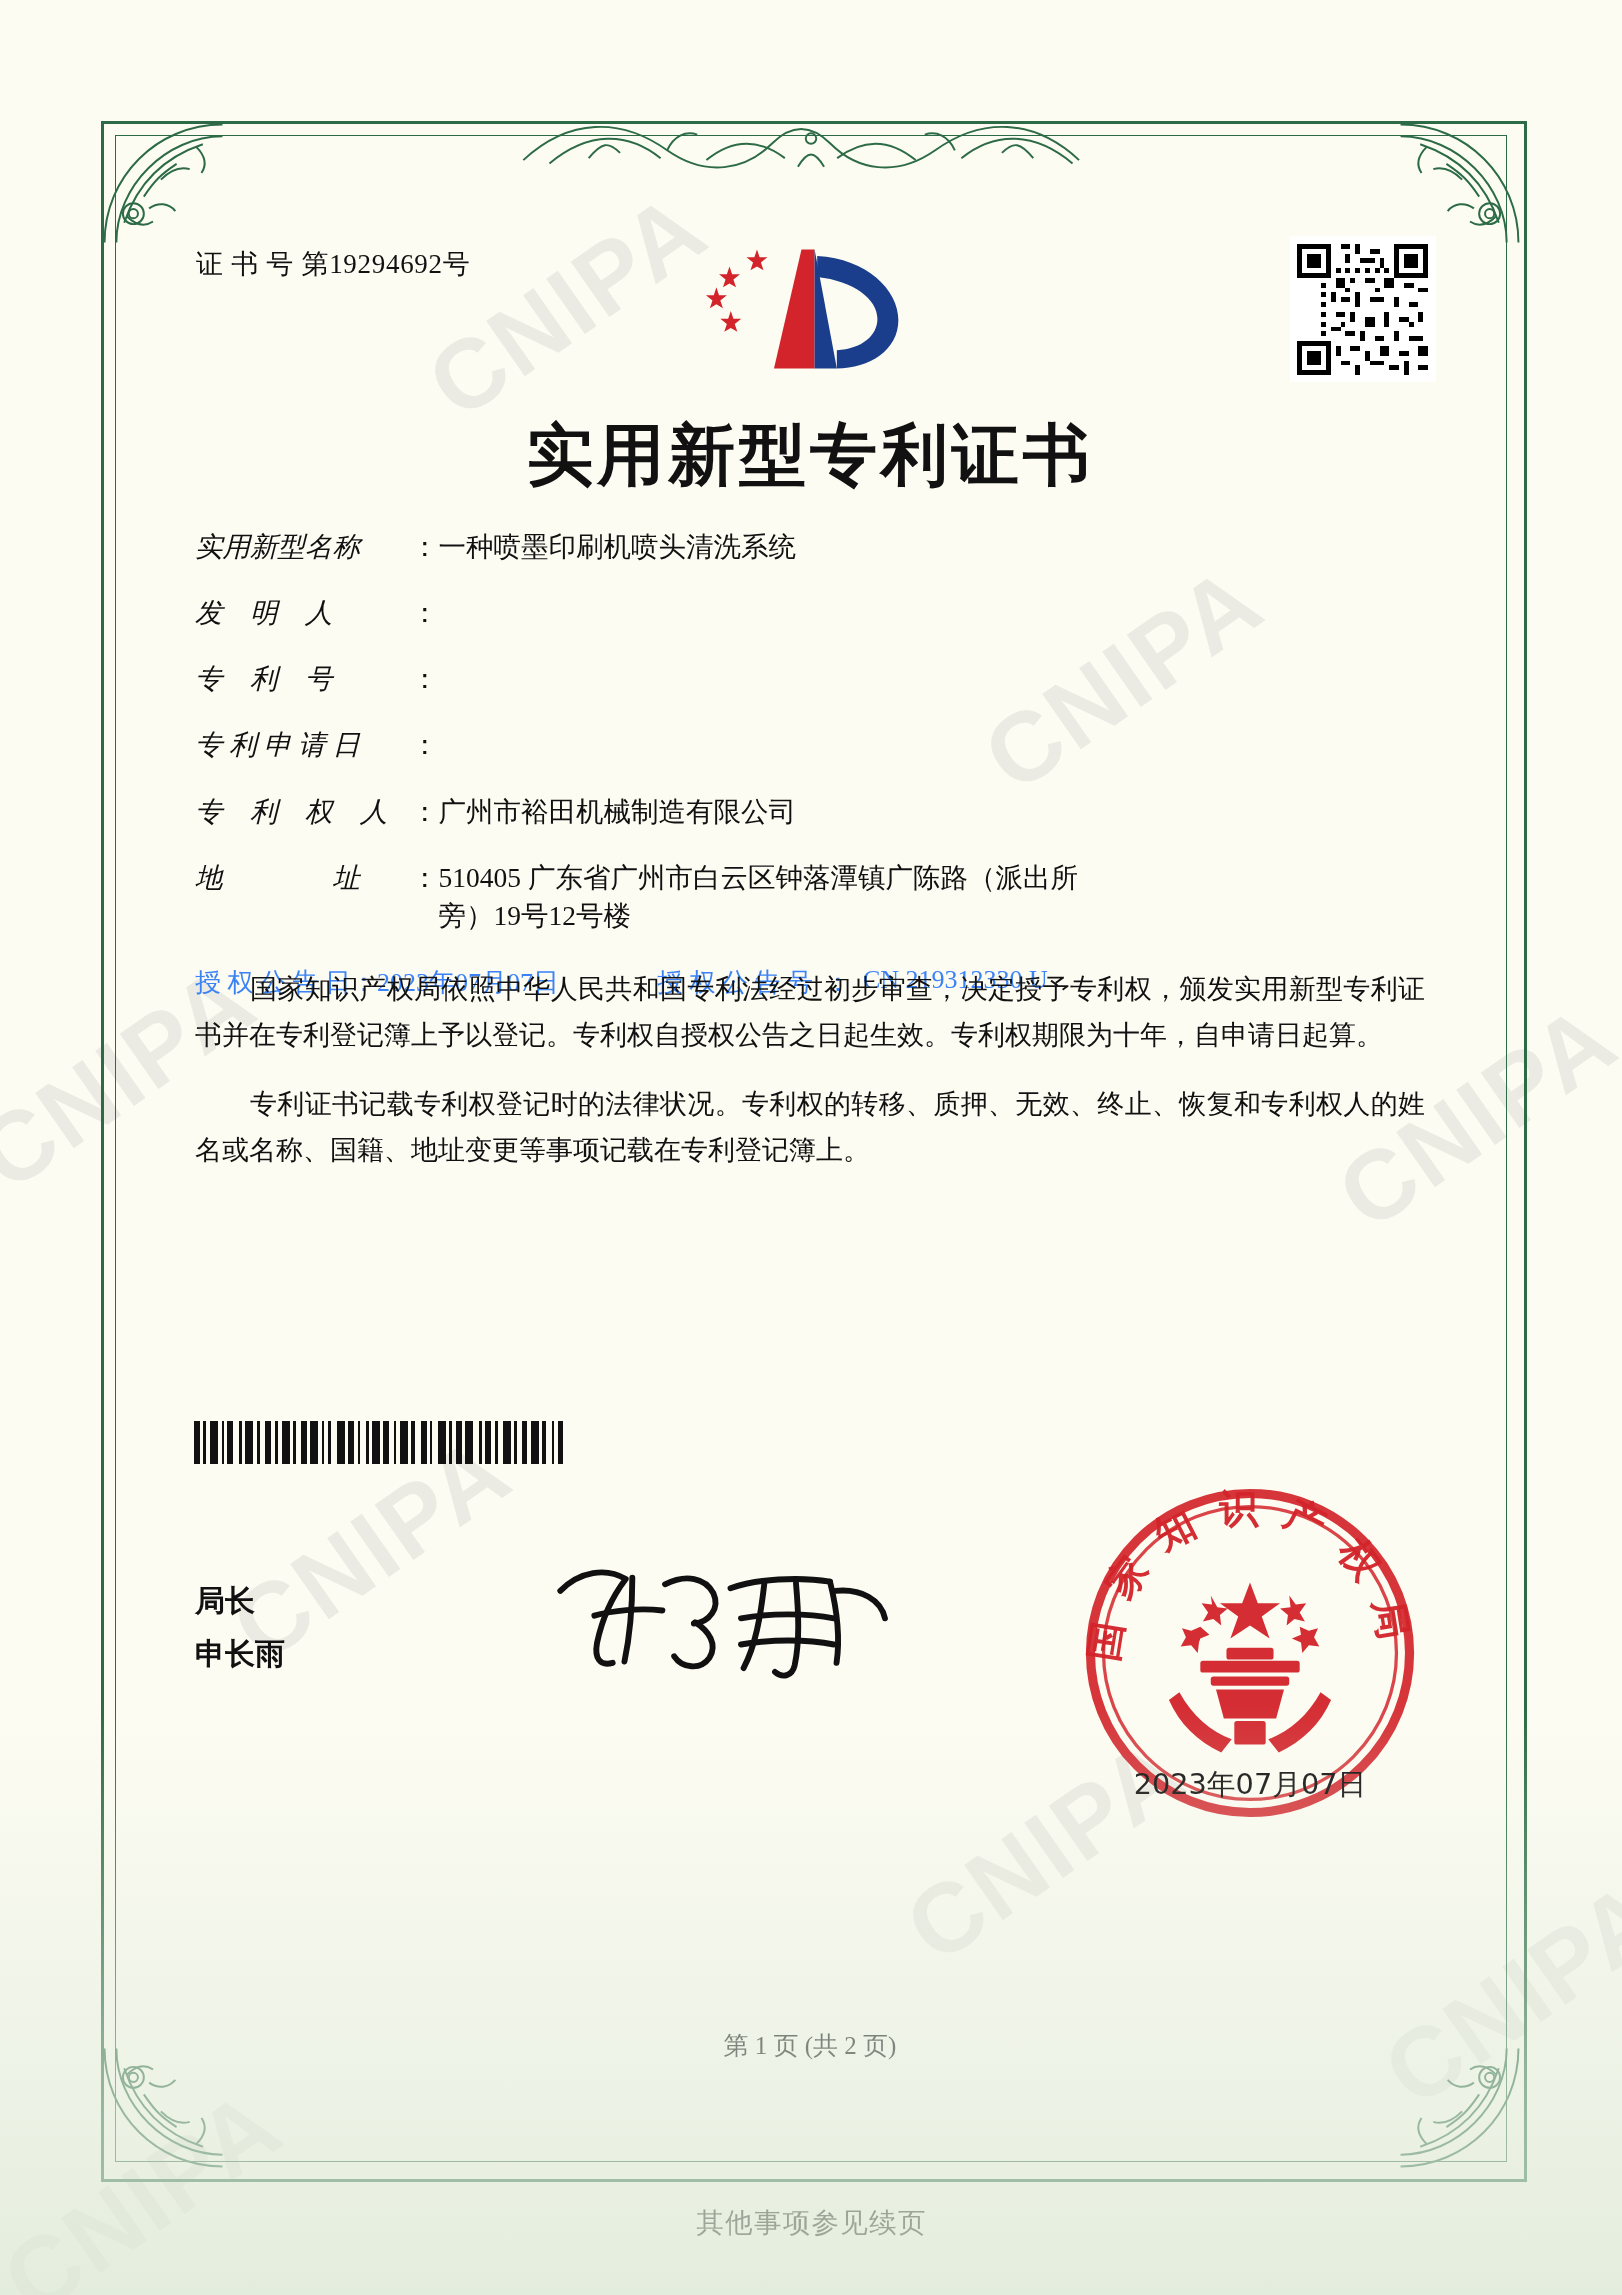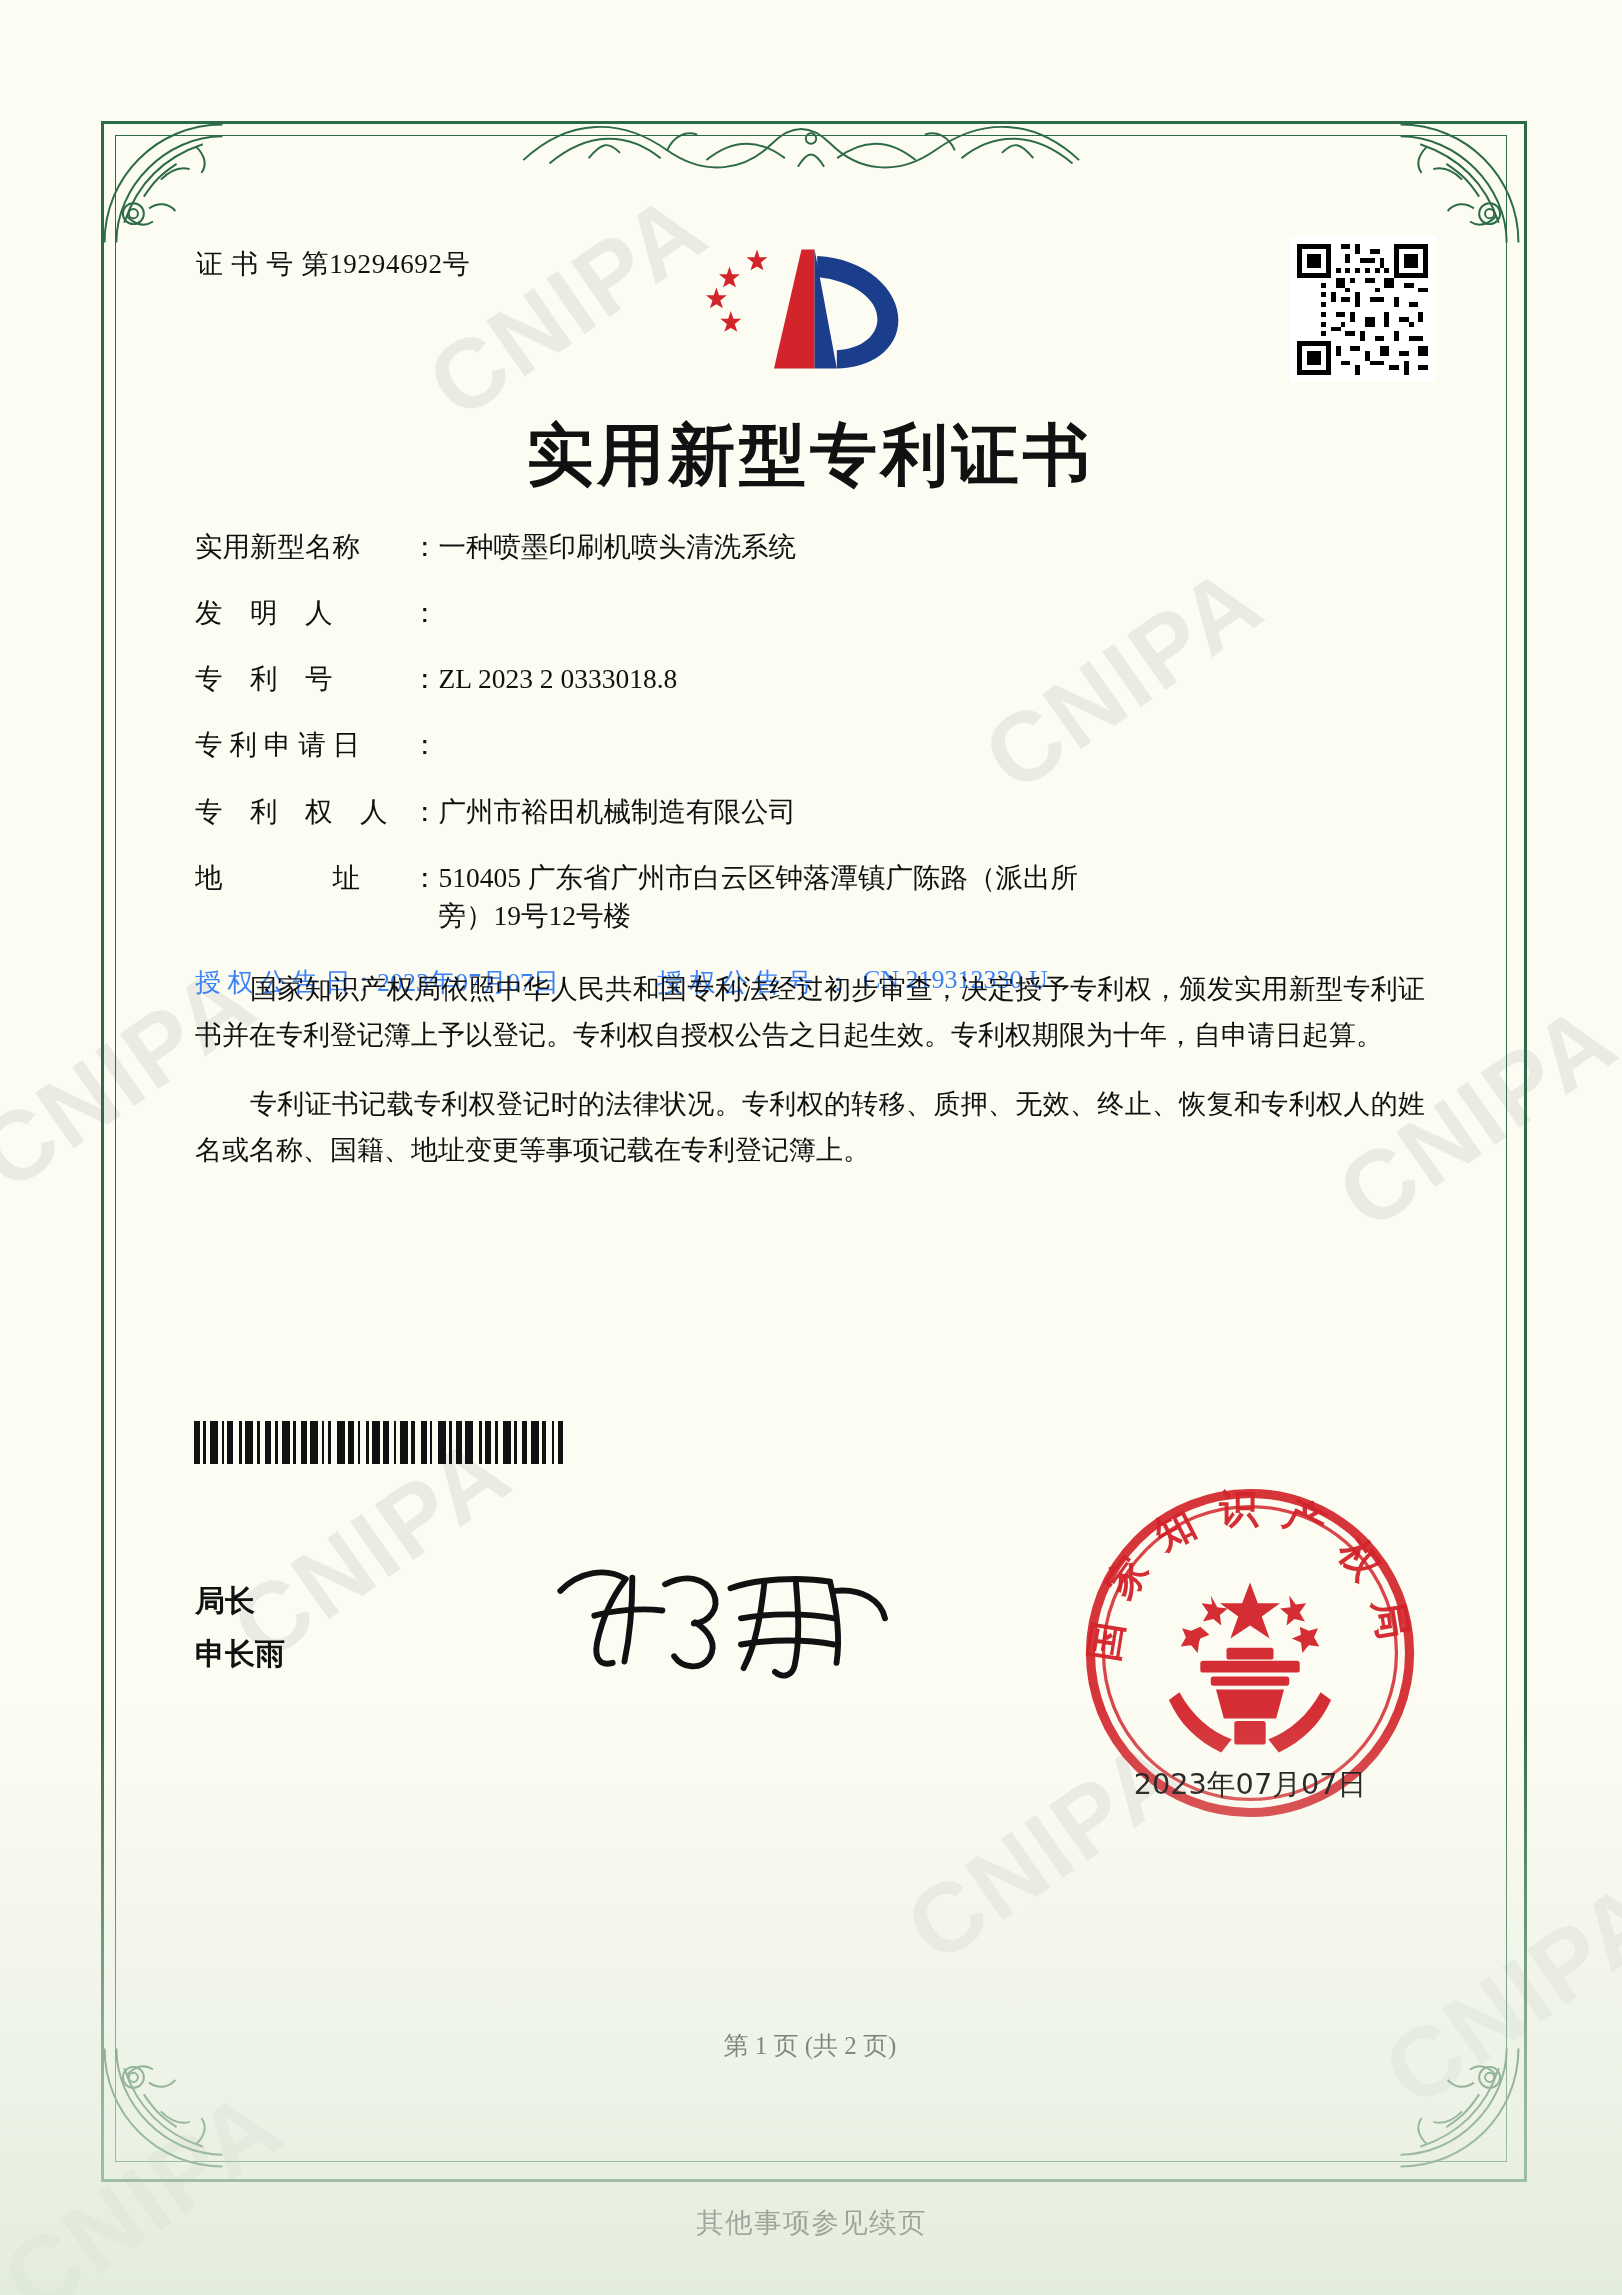--- a/index.html
+++ b/index.html
@@ -154,20 +154,21 @@
     color: #111;
     line-height: 1.35;
   }
   .field-label {
     width: 216px;
     flex: 0 0 216px;
     display: flex;
     justify-content: space-between;
     letter-spacing: 0;
     white-space: nowrap;
+    font-style: italic;
   }
   .field-sep {
     flex: 0 0 23.6px;
     text-align: center;
   }
   .field-value {
     flex: 1;
     white-space: pre-wrap;
   }
   .field-value.mono-ish {
@@ -478,21 +479,20 @@
       </div>
 
       <div class="field-row">
         <span class="field-label">发　明　人</span>
         <span class="field-sep">：</span>
       </div>
 
       <div class="field-row">
         <span class="field-label">专　利　号</span>
         <span class="field-sep">：</span>
-        <span class="field-value mono-ish">ZL 2023 2 0333018.8</span>
       </div>
 
       <div class="field-row">
         <span class="field-label">专 利 申 请 日</span>
         <span class="field-sep">：</span>
       </div>
 
       <div class="field-row">
         <span class="field-label">专　利　权　人</span>
         <span class="field-sep">：</span>

